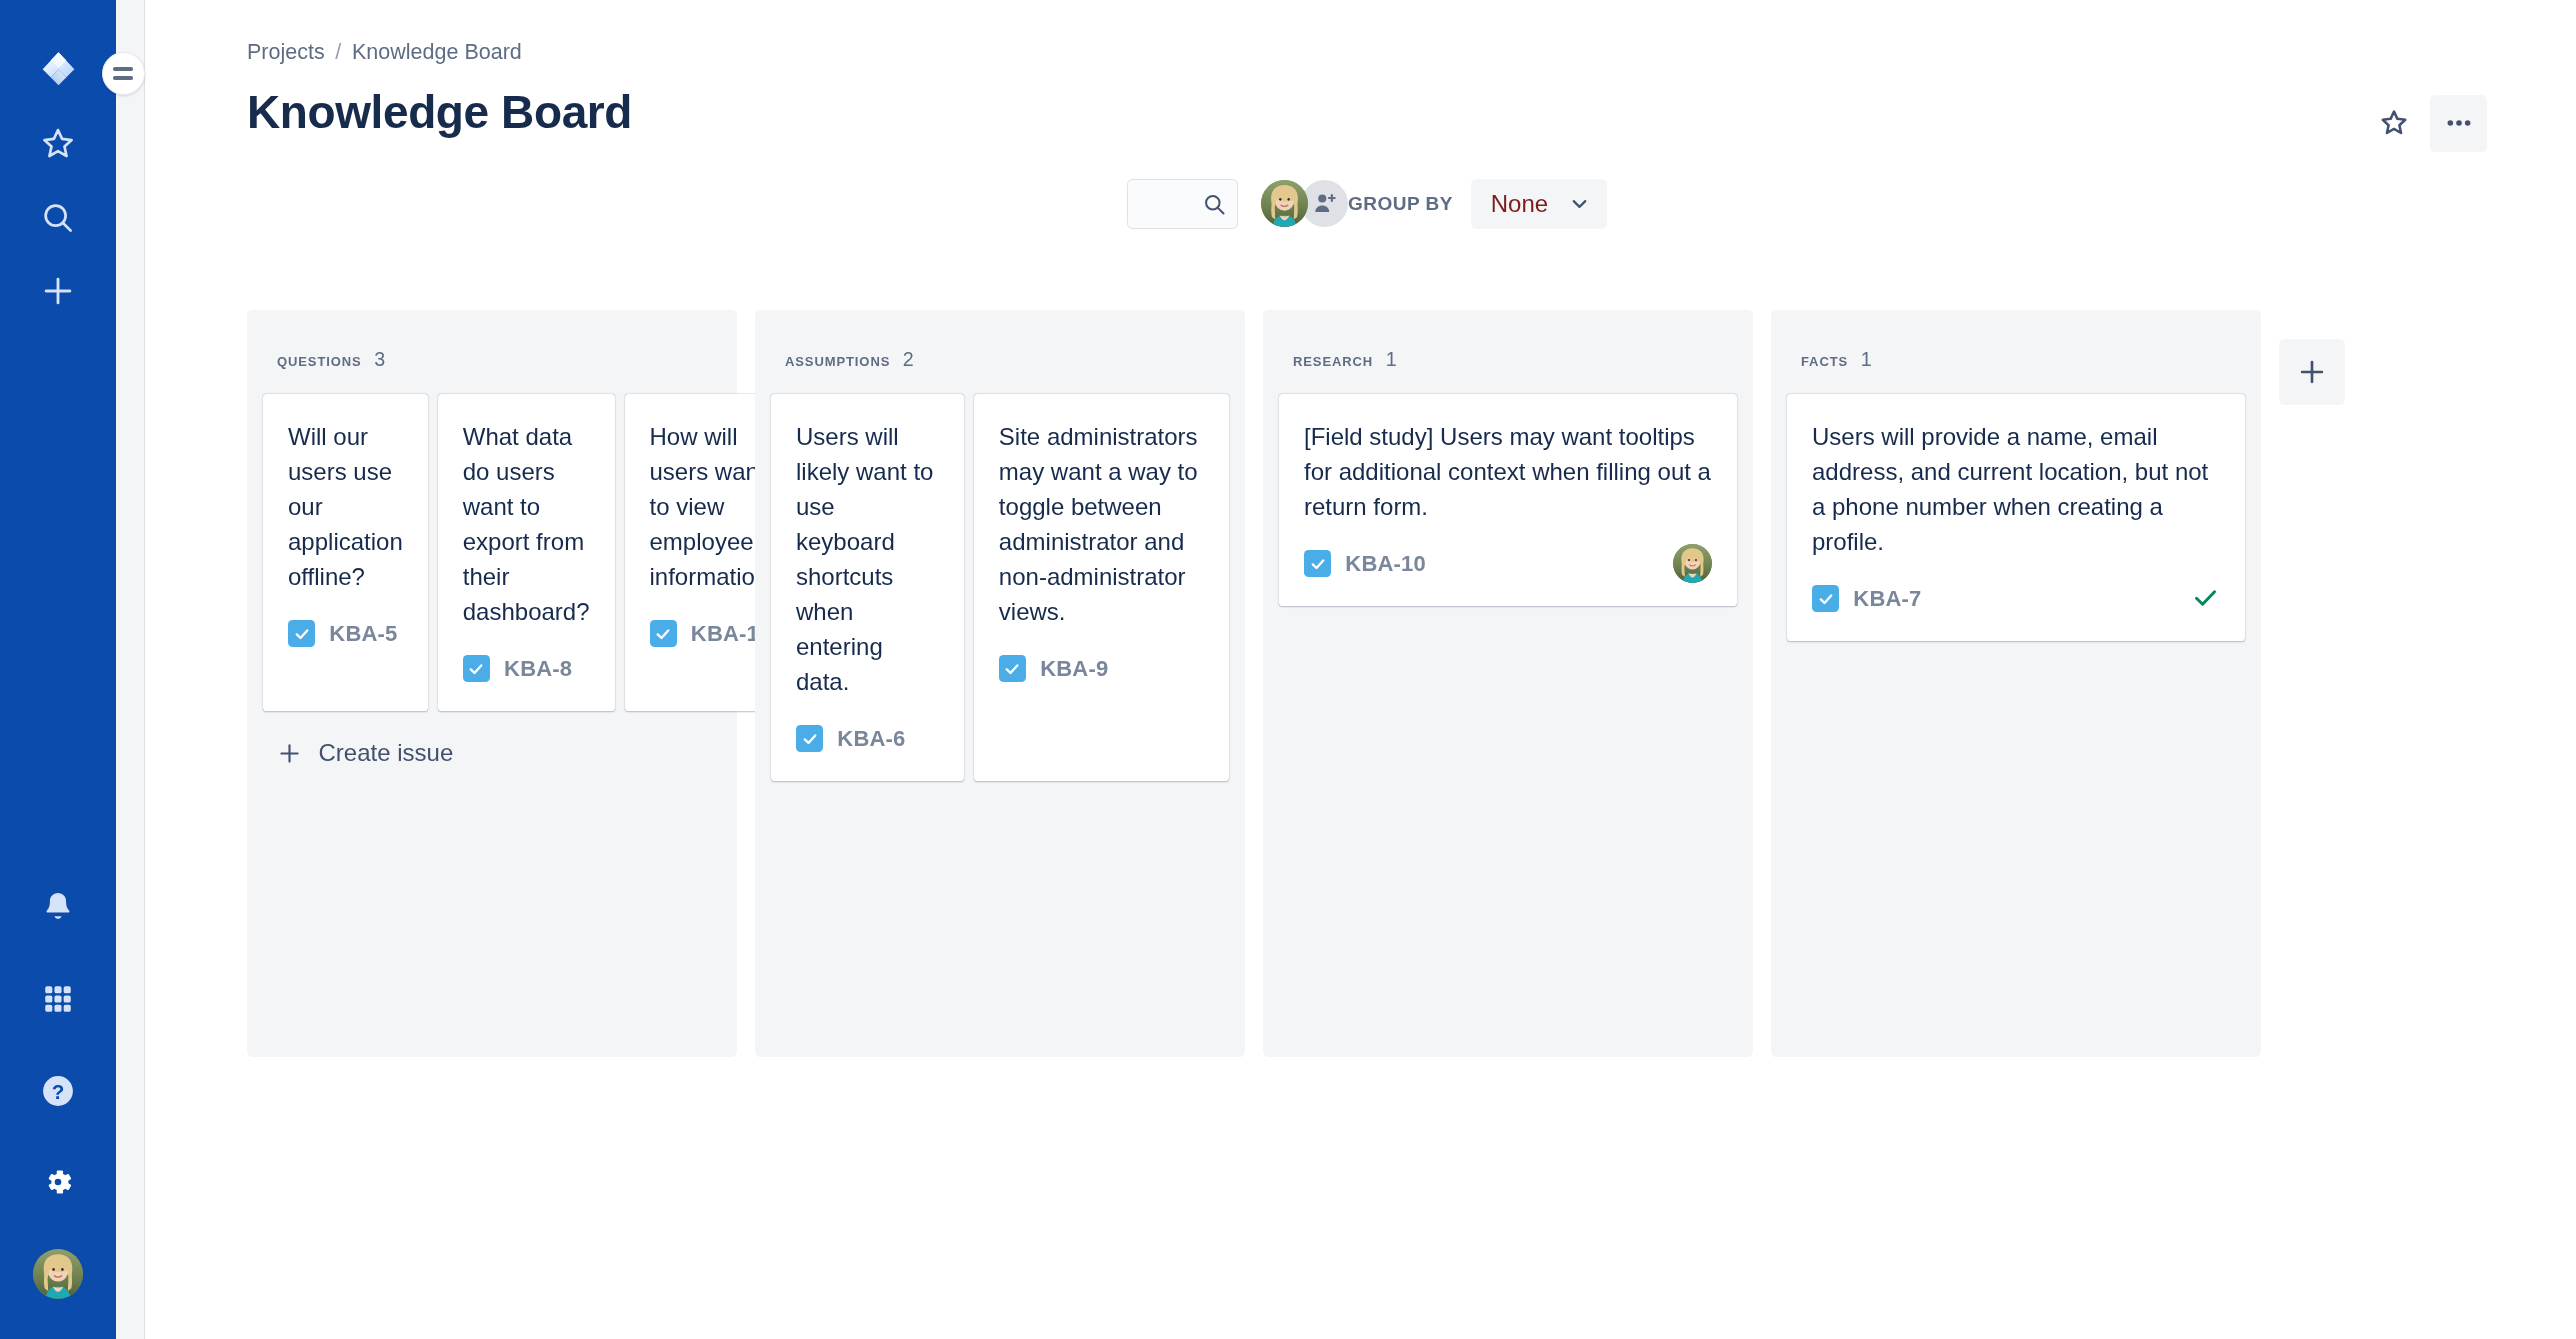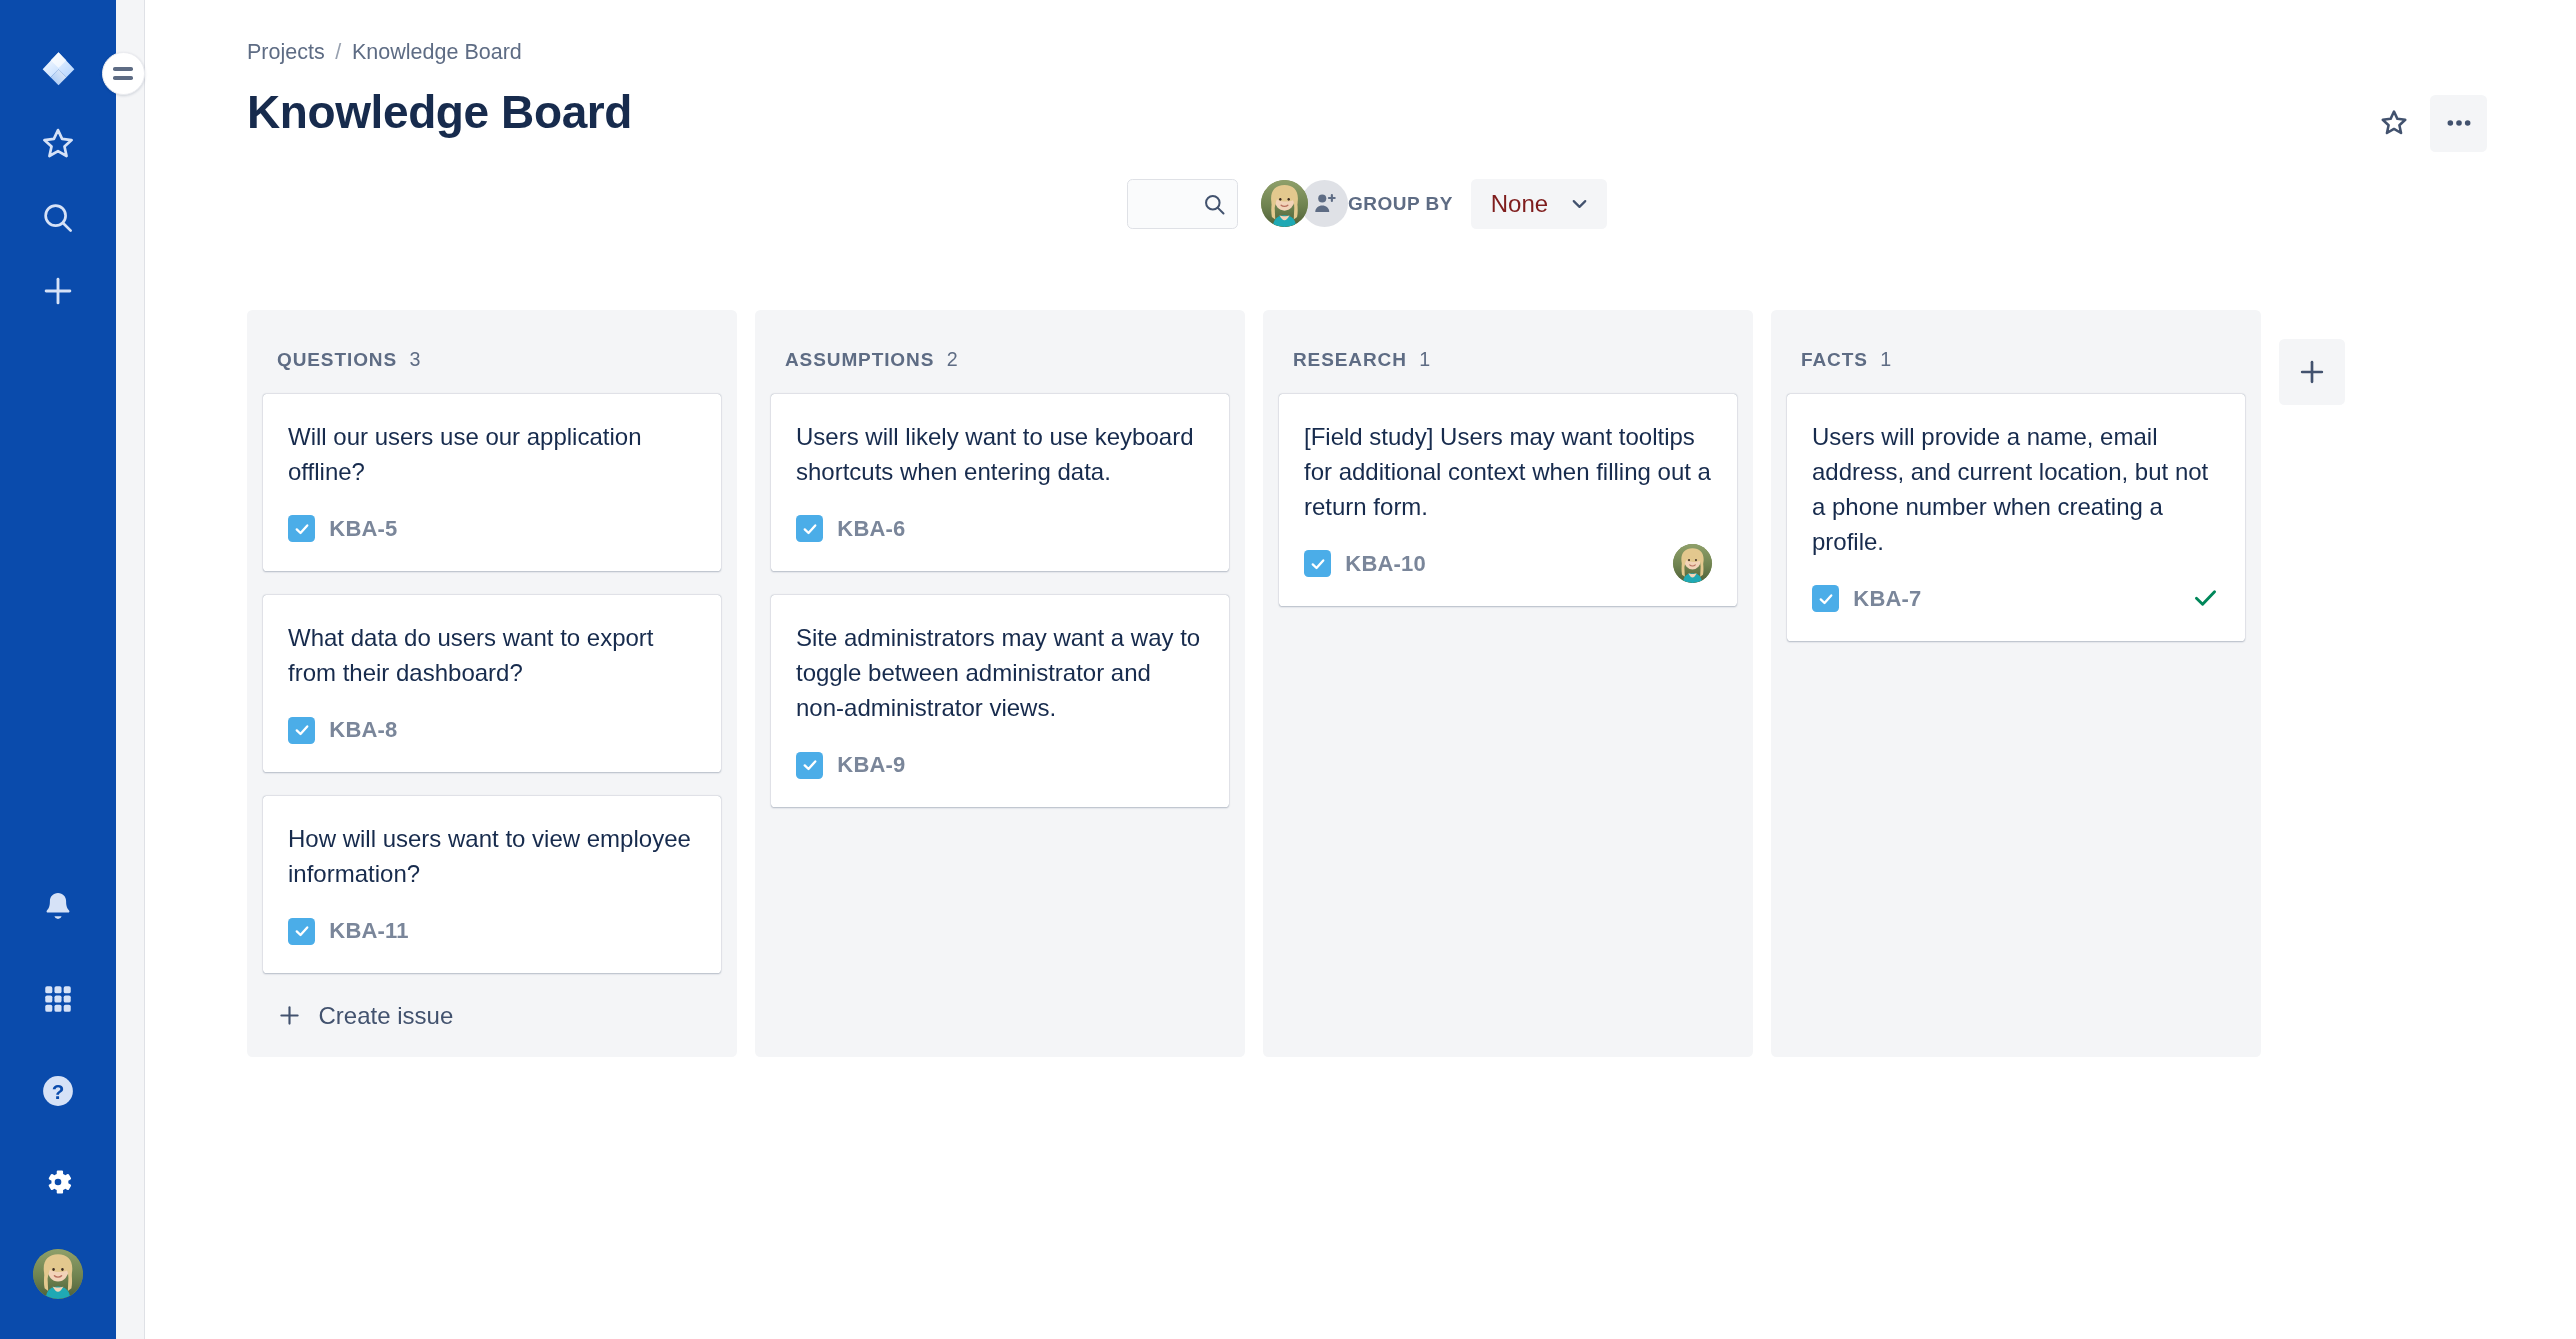--- a/index.html
+++ b/index.html
@@ -104,24 +104,24 @@
   .column {
     width: 490px; flex: 0 0 490px;
     background: #F4F5F7; border-radius: 5.4px;
     min-height: 747px; padding: 0 0 9px 0;
     display: flex; flex-direction: column;
   }
   .col-header {
     display: flex; align-items: baseline; gap: 12.5px;
     padding: 38px 30px 23px 30px;
   }
-  .col-name { font-size: 19px; font-weight: 600; letter-spacing: 0.9px; color: #5E6C84; text-transform: uppercase; }
+  .col-name { font-size: 13px; font-weight: 600; letter-spacing: 0.9px; color: #5E6C84; text-transform: uppercase; }
   .col-count { font-size: 19.7px; color: #5E6C84; }
 
-  .cards { padding: 0 16px; display: flex; flex-direction: column; gap: 24px; }
+  .cards { padding: 0 16px; display: flex; gap: 10px; }
   .card {
     background: #FFFFFF; border-radius: 3.6px;
     box-shadow: 0 0.9px 1.8px rgba(9,30,66,0.25), 0 0 0.9px rgba(9,30,66,0.31);
     padding: 25px 25px 21.5px 25px; cursor: pointer;
   }
   .card-summary { font-size: 24px; line-height: 35px; color: #172B4D; }
   .card-foot { display: flex; align-items: center; margin-top: 19.7px; min-height: 41px; }
   .card-key { display: flex; align-items: center; gap: 14.3px; }
   .type-icon {
     width: 27px; height: 27px; border-radius: 4.5px; background: #4BADE8;

